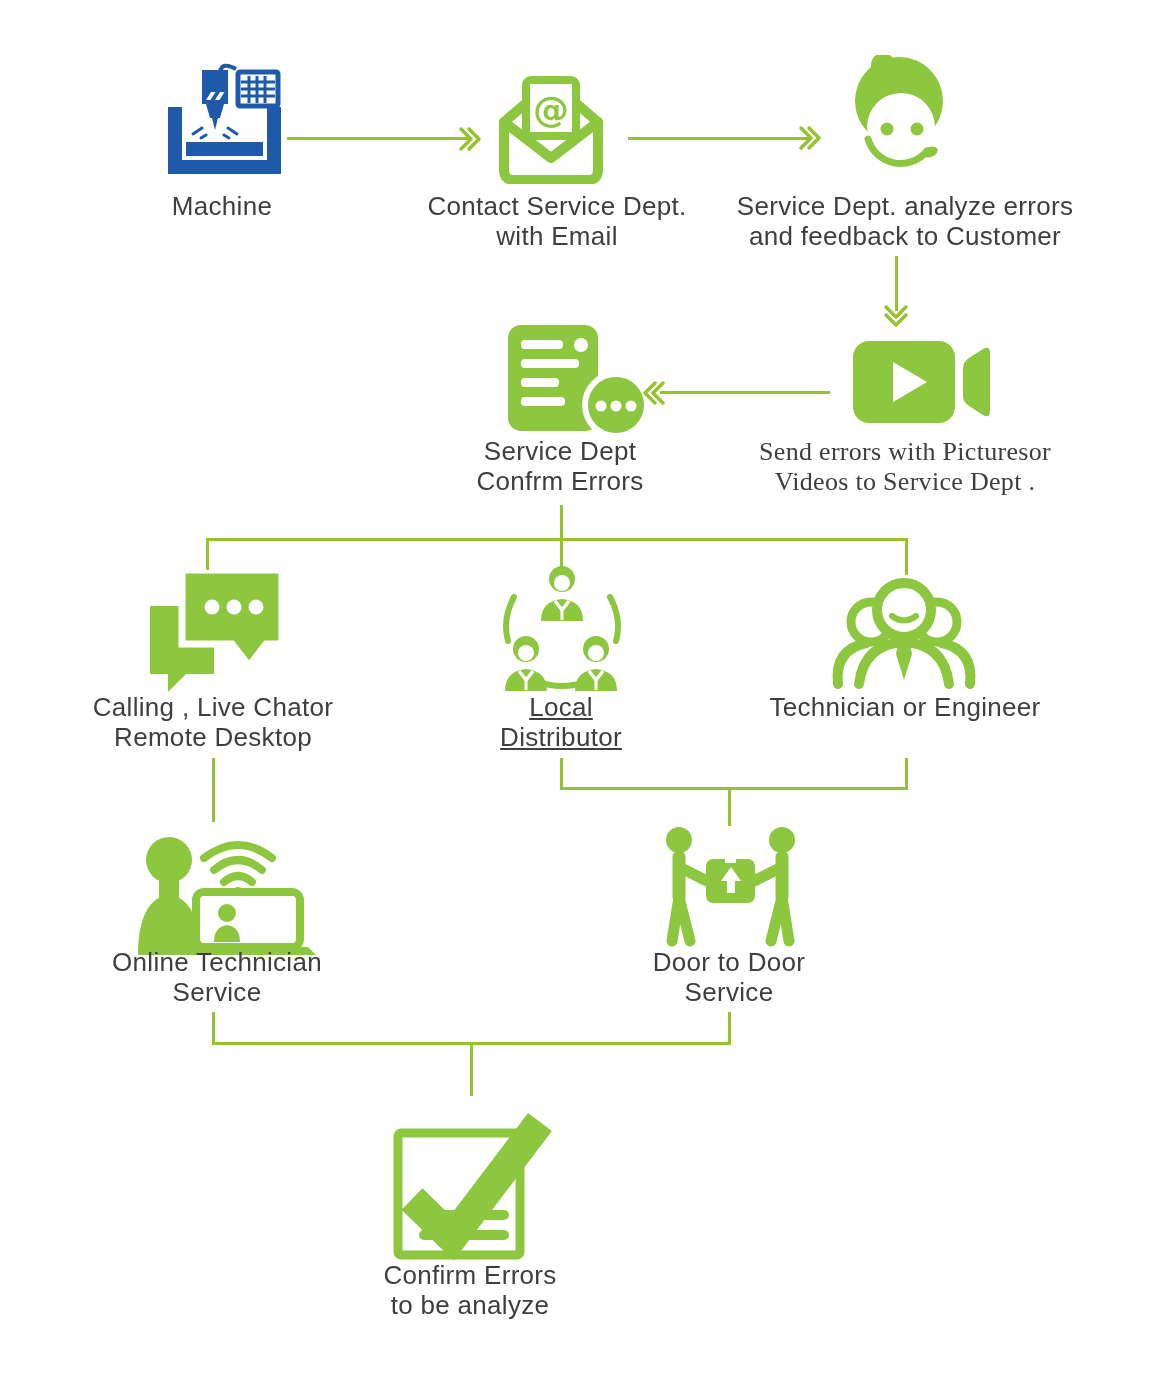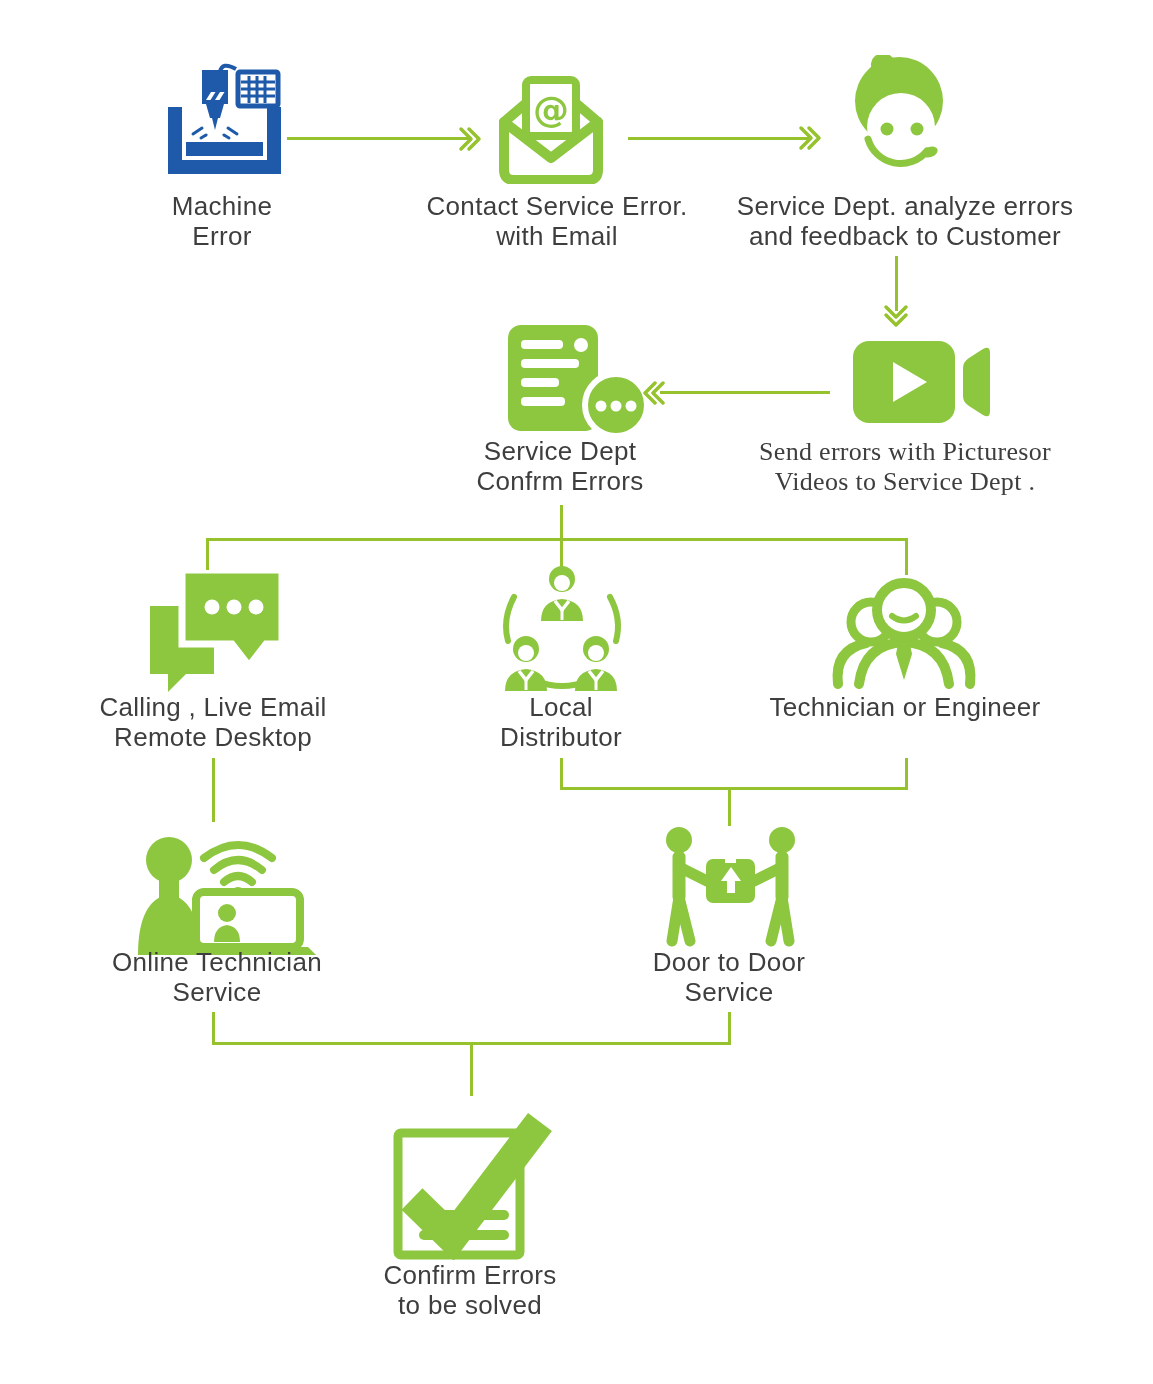--- a/index.html
+++ b/index.html
@@ -95,24 +95,23 @@
   <div class="line h" style="left:628px;top:137px;width:182px;"></div>
   <div class="chev" style="left:798px;top:125px;">
     <svg viewBox="0 0 24 26">
         <path d="M3,3 L13,13 L3,23"></path>
         <path d="M11,3 L21,13 L11,23"></path>
       </svg>
   </div>
 
   <div class="label" style="left:112px;top:191px;width:220px;">
     <span>Machine</span>
-    <span>Error</span>
   </div>
   <div class="label" style="left:387px;top:191px;width:340px;">
-    <span>Contact Service Error.</span>
+    <span>Contact Service Dept.</span>
     <span>with Email</span>
   </div>
   <div class="label" style="left:695px;top:191px;width:420px;">
     <span>Service Dept. analyze errors</span>
     <span>and feedback to Customer</span>
   </div>
 
   <div class="line v" style="left:895px;top:256px;height:55px;"></div>
   <div class="chev rot90" style="left:884px;top:303px;">
     <svg viewBox="0 0 24 26">
@@ -203,24 +202,24 @@
     <circle class="sgw" stroke-width="9" cx="109" cy="50" r="20"></circle>
     <path class="sg" stroke-width="10" stroke-linecap="round" d="M10,112 Q6,78 38,71"></path>
     <path class="sg" stroke-width="10" stroke-linecap="round" d="M142,112 Q146,78 114,71"></path>
     <path class="sgw" stroke-width="10" stroke-linecap="round" d="M31,112 Q36,72 76,70 Q116,72 121,112"></path>
     <circle class="sgw" stroke-width="10" cx="76" cy="38" r="27"></circle>
     <path class="sg" stroke-width="6" stroke-linecap="round" d="M64,44 Q76,53 88,44"></path>
     <path class="fg" d="M70,72 L82,72 L84,82 L76,108 L68,82 Z"></path>
   </svg>
 
   <div class="label" style="left:53px;top:692px;width:320px;">
-    <span>Calling , Live Email</span>
+    <span>Calling , Live Chator</span>
     <span>Remote Desktop</span>
   </div>
-  <div class="label" style="left:451px;top:692px;width:220px;">
+  <div class="label" style="left:451px;top:692px;width:220px;text-decoration:underline;">
     <span>Local</span>
     <span>Distributor</span>
   </div>
   <div class="label" style="left:725px;top:692px;width:360px;">
     <span>Technician or Engineer</span>
   </div>
 
   <div class="line v" style="left:212px;top:758px;height:64px;"></div>
   <div class="line v" style="left:560px;top:758px;height:32px;"></div>
   <div class="line v" style="left:905px;top:758px;height:32px;"></div>
@@ -274,16 +273,16 @@
 
   <svg class="icon" style="left:392px;top:1095px;" width="162" height="165" viewBox="0 0 162 165">
     <rect class="sgw" stroke-width="9" x="6" y="38" width="122" height="122" rx="3"></rect>
     <path class="sg" stroke-width="10" stroke-linecap="round" d="M46,120 H112"></path>
     <path class="sg" stroke-width="10" stroke-linecap="round" d="M32,140 H112"></path>
     <path class="sg" stroke-width="30" stroke-linecap="butt" stroke-linejoin="miter" d="M20,104 L60,143 L148,27"></path>
   </svg>
 
   <div class="label" style="left:340px;top:1260px;width:260px;">
     <span>Confirm Errors</span>
-    <span>to be solved</span>
+    <span>to be analyze</span>
   </div>
 
 </div>
 
 </body></html>

